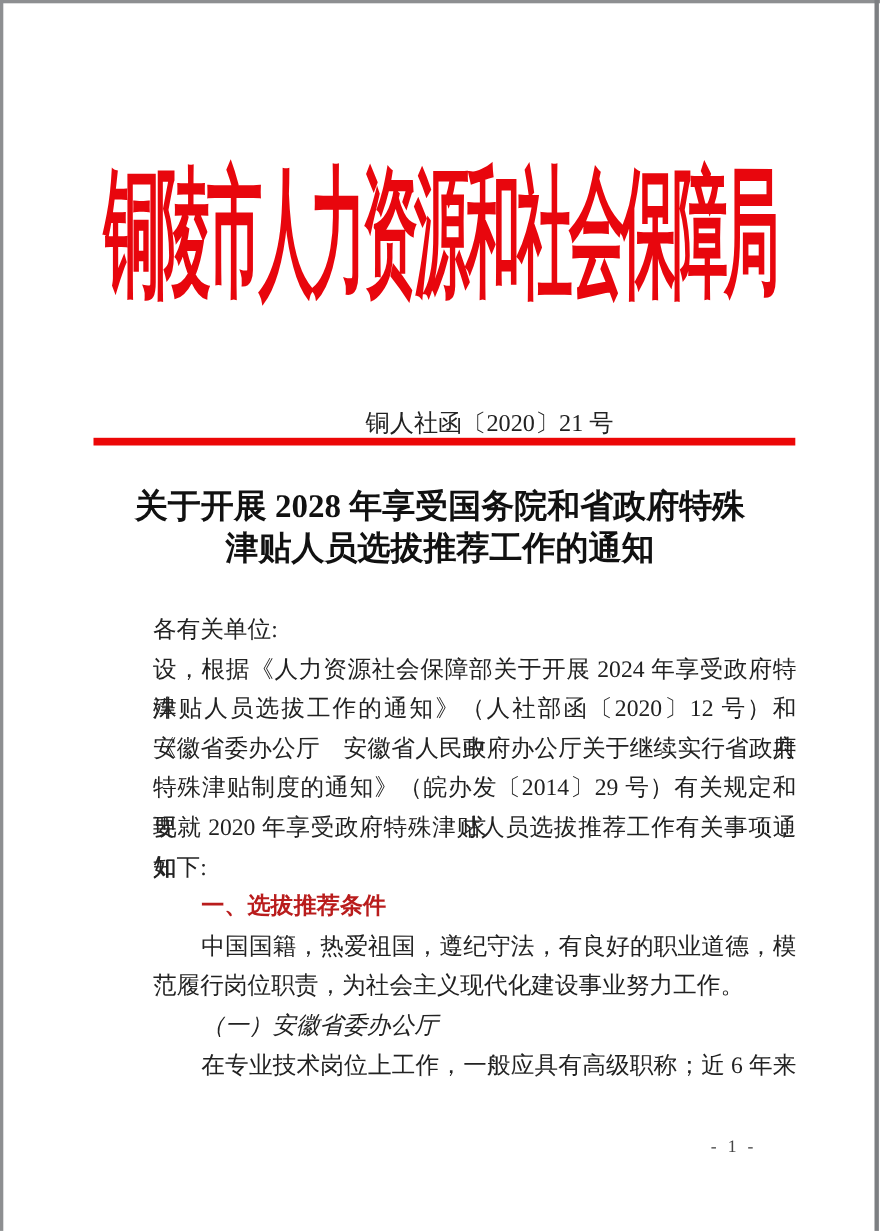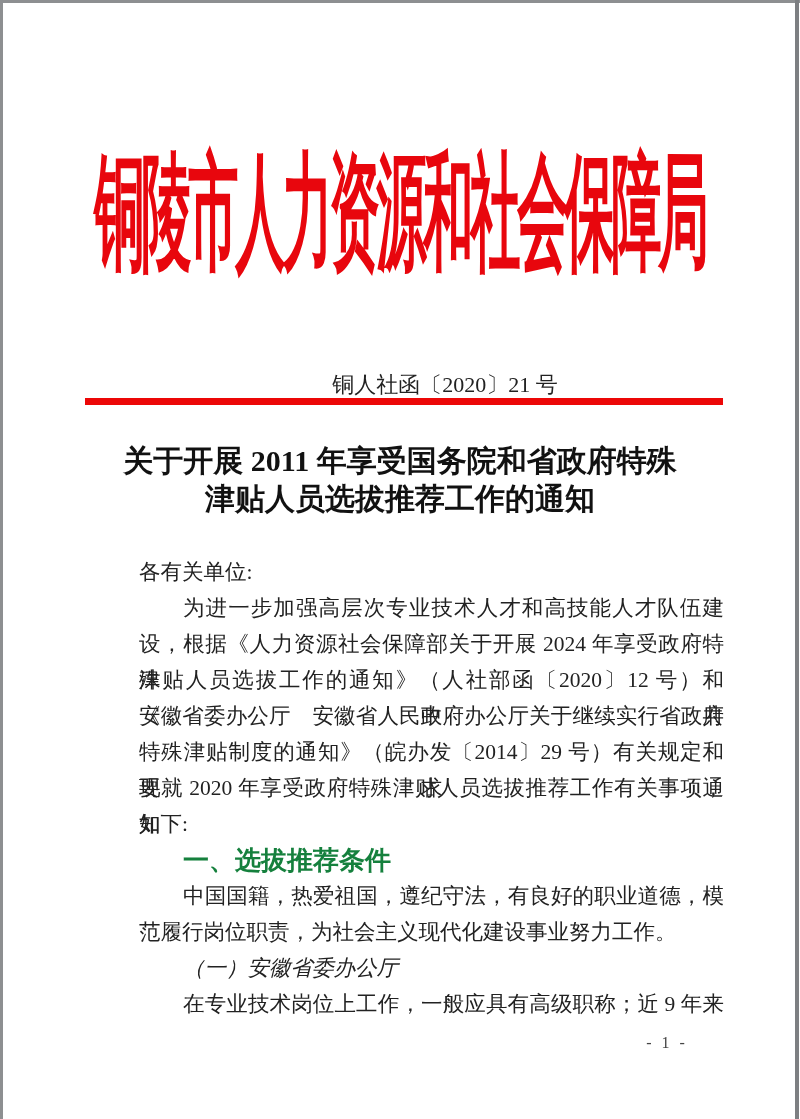--- a/index.html
+++ b/index.html
@@ -64,21 +64,21 @@
   .line { height: 36px; white-space: nowrap; }
   .indent { padding-left: 44px; }
   .justify {
     white-space: normal;
     text-align: justify;
     text-align-last: justify;
     text-justify: inter-character;
   }
   .section-heading {
     font-family: "Liberation Sans", sans-serif;
-    font-weight: bold; font-size: 26px; color: #15803d;
+    font-weight: bold; font-size: 21px; color: #b91c1c;
   }
   .sub-heading {
     font-style: italic; font-size: 21.5px; color: #222;
   }
 
   .page-number {
     position: absolute; top: 1032px; left: 638px; width: 58px;
     text-align: center; font-size: 16px; line-height: 22px;
     letter-spacing: 3px; color: #454545;
     font-family: "Liberation Serif", serif;
@@ -95,40 +95,39 @@
 
   <div class="agency-header">
     <span>铜陵市人力资源和社会保障局</span>
   </div>
 
   <div class="doc-number">铜人社函〔2020〕21 号</div>
 
   <div class="red-rule"></div>
 
   <div class="doc-title">
-    <div>关于开展 2011 年享受国务院和省政府特殊</div>
+    <div>关于开展 2028 年享受国务院和省政府特殊</div>
     <div>津贴人员选拔推荐工作的通知</div>
   </div>
 
   <div class="body-text">
     <div class="line">各有关单位:</div>
 
-    <div class="line indent justify">为进一步加强高层次专业技术人才和高技能人才队伍建</div>
     <div class="line justify">设，根据《人力资源社会保障部关于开展 2024 年享受政府特殊</div>
     <div class="line justify">津贴人员选拔工作的通知》（人社部函〔2020〕12 号）和《中共</div>
     <div class="line justify">安徽省委办公厅　安徽省人民政府办公厅关于继续实行省政府</div>
     <div class="line justify">特殊津贴制度的通知》（皖办发〔2014〕29 号）有关规定和要求，</div>
     <div class="line justify">现就 2020 年享受政府特殊津贴人员选拔推荐工作有关事项通知</div>
     <div class="line">如下:</div>
 
     <div class="line indent section-heading">一、选拔推荐条件</div>
 
     <div class="line indent justify">中国国籍，热爱祖国，遵纪守法，有良好的职业道德，模</div>
     <div class="line">范履行岗位职责，为社会主义现代化建设事业努力工作。</div>
 
     <div class="line indent sub-heading">（一）安徽省委办公厅</div>
 
-    <div class="line indent justify">在专业技术岗位上工作，一般应具有高级职称；近 9 年来</div>
+    <div class="line indent justify">在专业技术岗位上工作，一般应具有高级职称；近 6 年来</div>
   </div>
 
   <div class="page-number">- 1 -</div>
 
 </div>
 
 </body></html>

